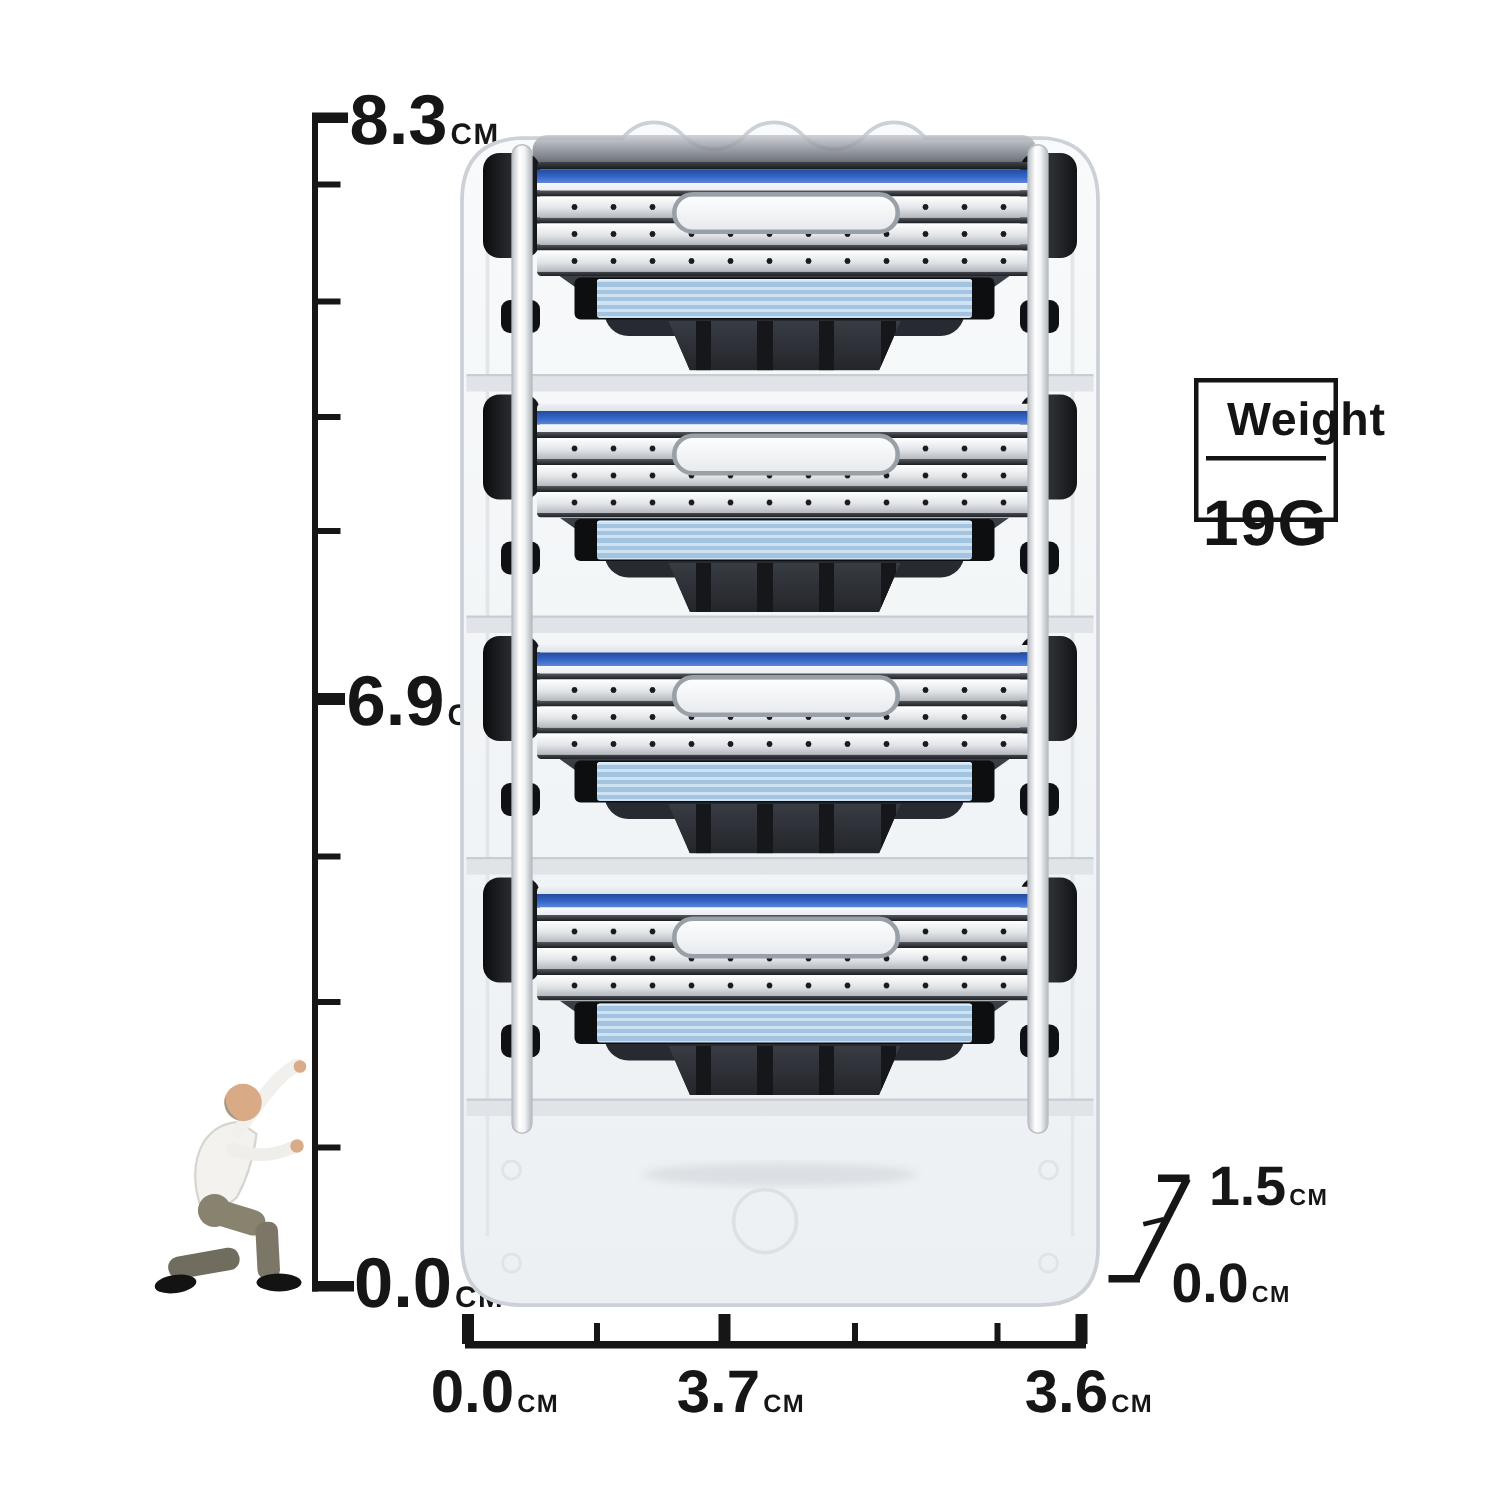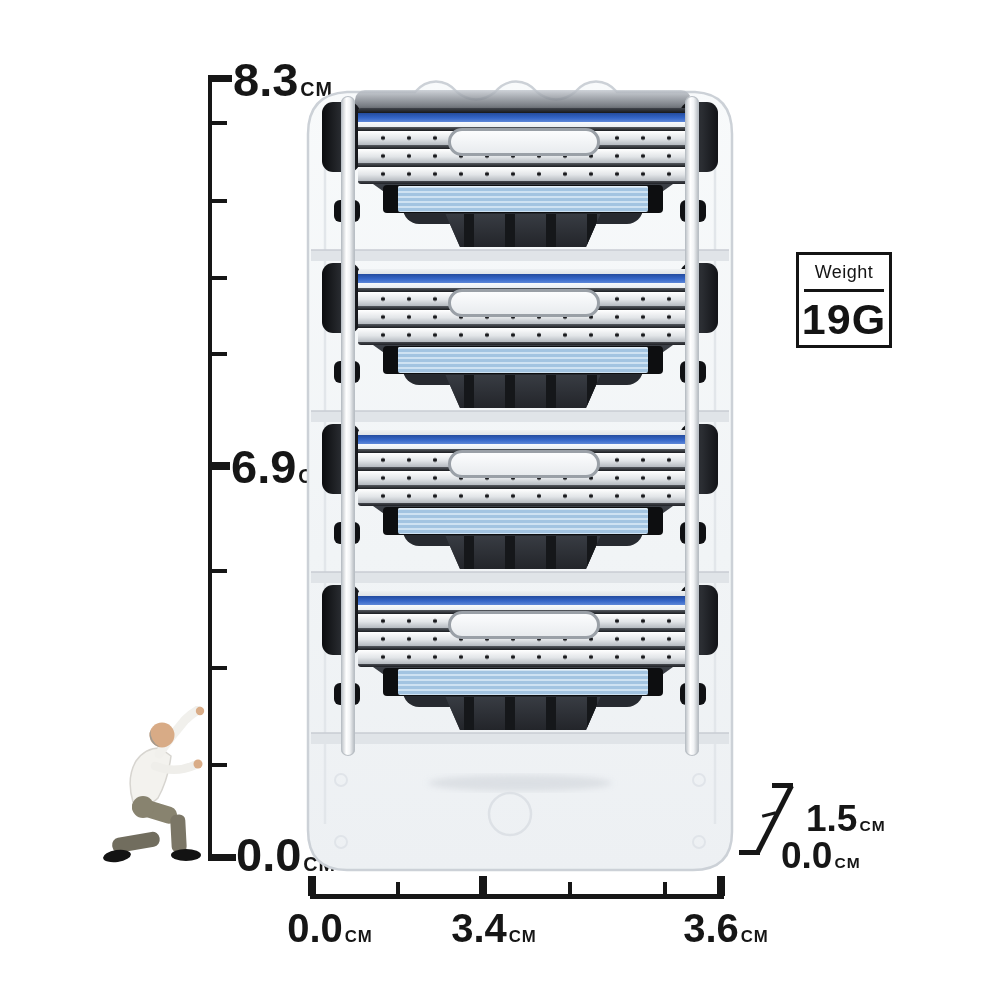--- a/index.html
+++ b/index.html
@@ -12,23 +12,23 @@
   .meas{position:absolute;font-weight:bold;color:#161616;white-space:nowrap;line-height:1;}
   .meas .unit{font-size:0.42em;letter-spacing:1px;margin-left:2px;}
   .v-label{font-size:47px;text-align:right;}
   .h-label{font-size:40px;transform:translateX(-50%);}
   .d-label{font-size:37px;}
   
   .stroke{position:absolute;background:#161616;}
   
   .weight-box{position:absolute;left:796px;top:252px;width:96px;height:96px;background:#fff;
     border:3px solid #141414;box-sizing:border-box;text-align:center;}
-  .weight-title{font-size:18px;font-weight:normal;margin-top:7px;letter-spacing:0.5px;}
+  .weight-title{font-size:31px;font-weight:bold;margin-top:7px;letter-spacing:0.5px;margin-left:19px;}
   .weight-sep{width:80px;height:3px;background:#141414;margin:6px auto 0 auto;}
-  .weight-value{font-size:43px;font-weight:bold;margin-top:3px;letter-spacing:1px;}
+  .weight-value{font-size:43px;font-weight:bold;margin-top:18px;letter-spacing:1px;}
   
   .tray{position:absolute;left:305px;top:80px;width:430px;height:798px;}
   .tray svg{position:absolute;left:0;top:0;}
   .rail{position:absolute;width:14px;top:16px;height:660px;border-radius:7px;z-index:6;
     background:linear-gradient(90deg,#b6bcc2 0%,#ffffff 38%,#f2f4f6 62%,#aeb4ba 100%);
     box-shadow:inset 0 0 0 1px #b9bfc5;}
   .rail.l{left:36px;} .rail.r{left:380px;}
   
   .cartridge{position:absolute;left:0;width:430px;height:161px;z-index:2;}
   .shade{position:absolute;left:50px;top:2px;width:336px;height:20px;border-radius:10px 10px 0 0;
@@ -90,30 +90,30 @@
 
   <div>
     <div class="stroke" style="left:310px;top:894px;width:414px;height:4.5px;"></div>
     <div class="stroke" style="left:308px;top:876px;width:8px;height:20px;"></div>
     <div class="stroke" style="left:479px;top:876px;width:8px;height:20px;"></div>
     <div class="stroke" style="left:717px;top:876px;width:8px;height:20px;"></div>
     <div class="stroke" style="left:396px;top:882px;width:3.5px;height:14px;"></div>
     <div class="stroke" style="left:568px;top:882px;width:3.5px;height:14px;"></div>
     <div class="stroke" style="left:663px;top:882px;width:3.5px;height:14px;"></div>
     <div class="meas h-label" style="left:330px;top:908px;"><span>0.0</span><span class="unit">CM</span></div>
-    <div class="meas h-label" style="left:494px;top:908px;"><span>3.4</span><span class="unit">CM</span></div>
+    <div class="meas h-label" style="left:494px;top:908px;"><span>3.7</span><span class="unit">CM</span></div>
     <div class="meas h-label" style="left:726px;top:908px;"><span>3.6</span><span class="unit">CM</span></div>
   </div>
 
   <div>
     <div class="stroke" style="left:757px;top:851px;width:76px;height:5px;transform-origin:0 50%;transform:rotate(-63deg);"></div>
     <div class="stroke" style="left:739px;top:850px;width:21px;height:5px;"></div>
     <div class="stroke" style="left:772px;top:783px;width:21px;height:5px;"></div>
     <div class="stroke" style="left:762px;top:813px;width:14px;height:3px;transform:rotate(-14deg);"></div>
-    <div class="meas d-label" style="left:806px;top:800px;"><span>1.5</span><span class="unit">CM</span></div>
+    <div class="meas d-label" style="left:806px;top:772px;"><span>1.5</span><span class="unit">CM</span></div>
     <div class="meas d-label" style="left:781px;top:837px;"><span>0.0</span><span class="unit">CM</span></div>
   </div>
 
   <div class="weight-box">
     <div class="weight-title">Weight</div>
     <div class="weight-sep"></div>
     <div class="weight-value">19G</div>
   </div>
 
   <div class="tray">

